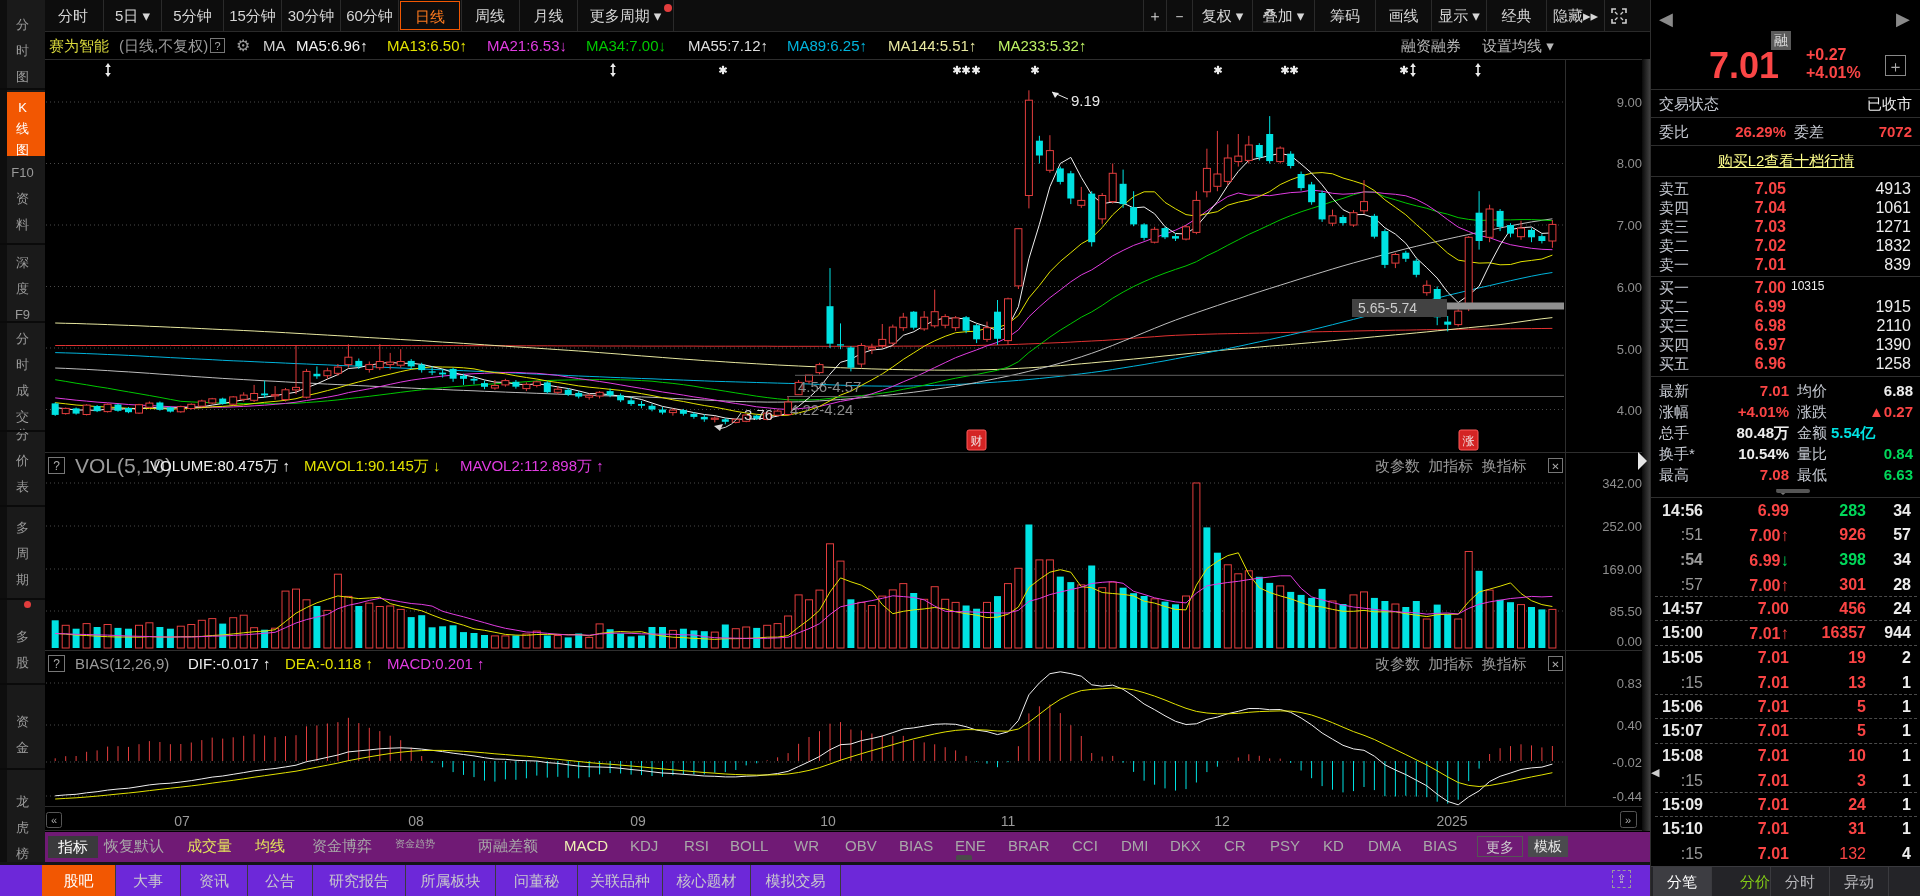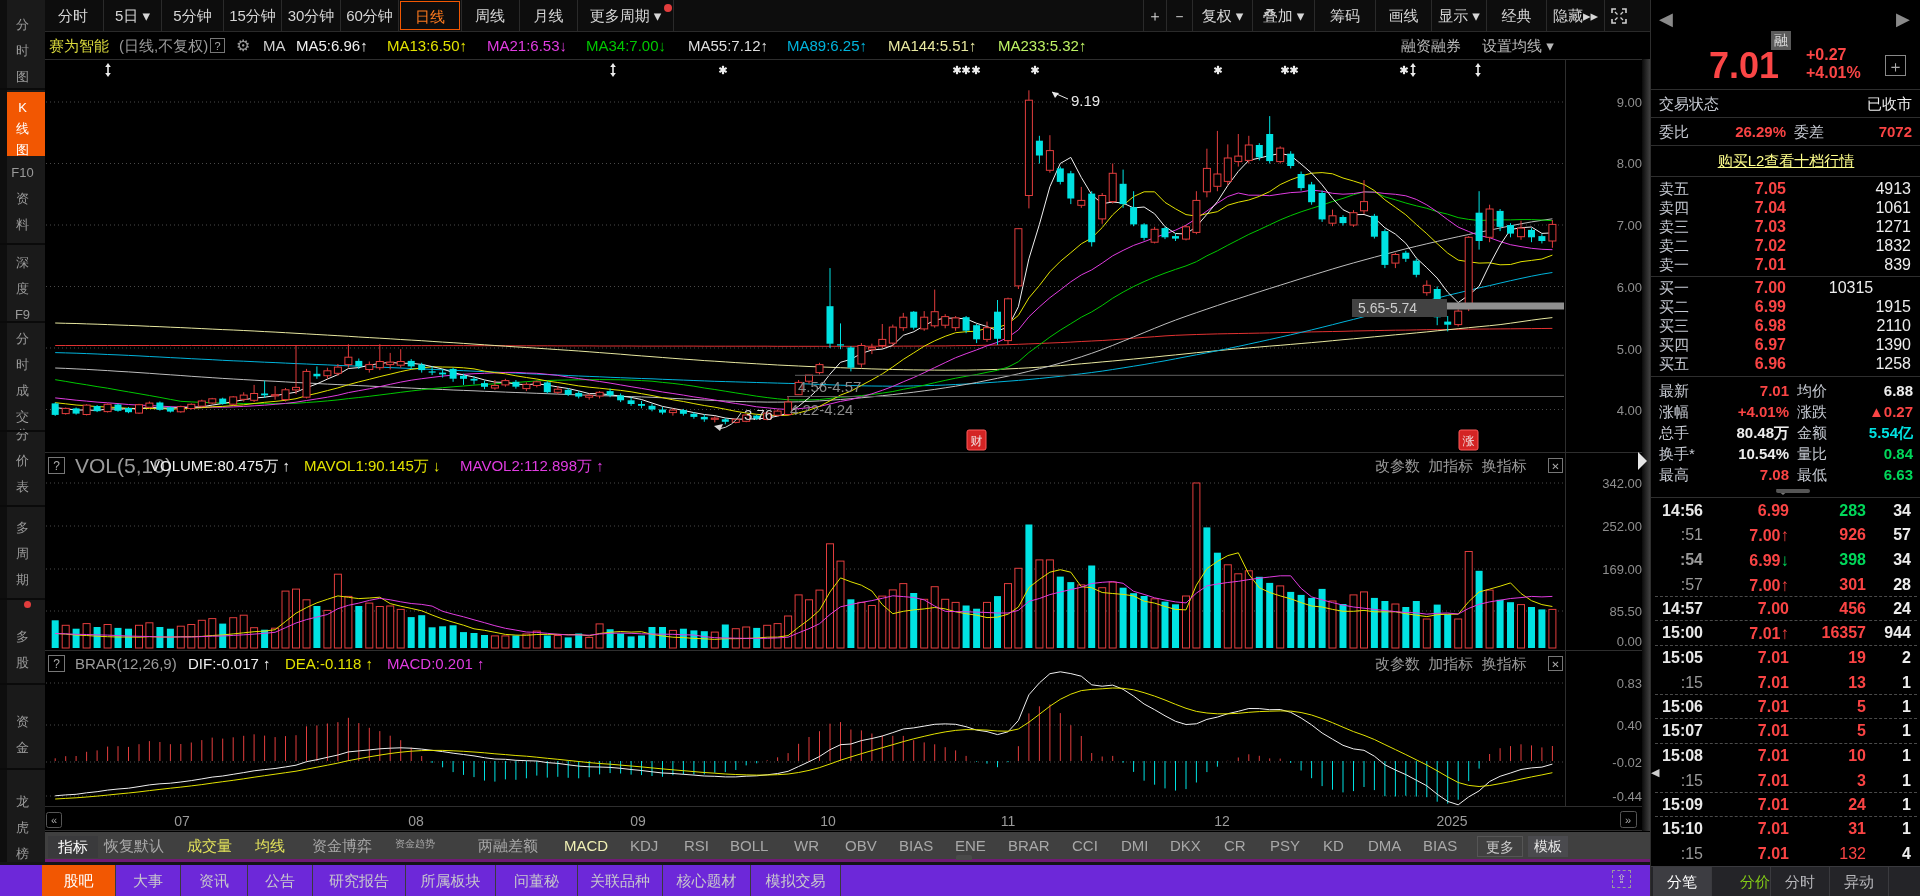--- a/index.html
+++ b/index.html
@@ -812,28 +812,28 @@
     <span class="abs" style="left:3px;top:1px;width:17px;height:17px;border:1px solid #777;color:#aaa;font-size:12px;line-height:17px;text-align:center">?</span>
     <span class="abs" style="left:30px;color:#9a9a9a;font-size:21px">VOL(5,10)</span>
     <span class="abs" style="left:105px;color:#f0f0f0;font-size:15px">VOLUME:80.475万 <b>↑</b></span>
     <span class="abs" style="left:259px;color:#e2e200;font-size:15px">MAVOL1:90.145万 <b>↓</b></span>
     <span class="abs" style="left:415px;color:#e03ce0;font-size:15px">MAVOL2:112.898万 <b>↑</b></span>
     <span class="abs" style="left:1330px;color:#9a9a9a">改参数&nbsp;&nbsp;加指标&nbsp;&nbsp;换指标</span>
     <span class="abs" style="left:1503px;top:2px;width:15px;height:15px;border:1px solid #777;color:#aaa;font-size:10px;line-height:15px;text-align:center">✕</span>
   </div>
 <div class="abs" style="left:45px;top:654px;width:1520px;height:20px;font-size:15px;line-height:20px;white-space:nowrap">
     <span class="abs" style="left:3px;top:1px;width:17px;height:17px;border:1px solid #777;color:#aaa;font-size:12px;line-height:17px;text-align:center">?</span>
-    <span class="abs" style="left:30px;color:#9a9a9a;font-size:15px">BRAR(12,26,9)</span>
+    <span class="abs" style="left:30px;color:#9a9a9a;font-size:15px">BIAS(12,26,9)</span>
     <span class="abs" style="left:143px;color:#f0f0f0;font-size:15px">DIF:-0.017 <b>↑</b></span>
     <span class="abs" style="left:240px;color:#e2e200;font-size:15px">DEA:-0.118 <b>↑</b></span>
     <span class="abs" style="left:342px;color:#e03ce0;font-size:15px">MACD:0.201 <b>↑</b></span>
     <span class="abs" style="left:1330px;color:#9a9a9a">改参数&nbsp;&nbsp;加指标&nbsp;&nbsp;换指标</span>
     <span class="abs" style="left:1503px;top:2px;width:15px;height:15px;border:1px solid #777;color:#aaa;font-size:10px;line-height:15px;text-align:center">✕</span>
   </div>
-<div class="abs" style="left:45px;top:832px;width:1605px;height:30px;background:#404040;border-bottom:3px solid #701a75">
+<div class="abs" style="left:45px;top:832px;width:1605px;height:30px;background:#701a75;border-bottom:1px solid #701a75">
     <div class="abs" style="left:3px;top:4px;width:50px;height:22px;background:#3a3a3c;color:#fff;font-size:15px;text-align:center;line-height:22px">指标</div>
     <span class="abs" style="left:59px;top:5px;color:#a8a8a8;font-size:15px">恢复默认</span>
     <span class="abs" style="left:142px;top:5px;color:#e2e25a;font-size:15px">成交量</span>
     <span class="abs" style="left:210px;top:5px;color:#e2e25a;font-size:15px">均线</span>
     <span class="abs" style="left:267px;top:5px;color:#a8a8a8;font-size:15px">资金博弈</span>
     <span class="abs" style="left:350px;top:5px;color:#a8a8a8;font-size:10px">资金趋势</span>
     <span class="abs" style="left:433px;top:5px;color:#a8a8a8;font-size:15px">两融差额</span>
     <span class="abs" style="left:519px;top:5px;color:#f0f0b4;font-size:15px">MACD</span>
     <span class="abs" style="left:585px;top:5px;color:#a8a8a8;font-size:15px">KDJ</span>
     <span class="abs" style="left:639px;top:5px;color:#a8a8a8;font-size:15px">RSI</span>
@@ -902,21 +902,21 @@
     <div class="abs" style="left:140px;top:218px;width:120px;text-align:right;color:#ededed;font-size:16px">1271</div>
     <div class="abs" style="left:8px;top:237px;color:#c6cad2">卖二</div>
     <div class="abs" style="left:60px;top:237px;width:75px;text-align:right;color:#fa4444;font-weight:bold;font-size:16px">7.02</div>
     <div class="abs" style="left:140px;top:237px;width:120px;text-align:right;color:#ededed;font-size:16px">1832</div>
     <div class="abs" style="left:8px;top:256px;color:#c6cad2">卖一</div>
     <div class="abs" style="left:60px;top:256px;width:75px;text-align:right;color:#fa4444;font-weight:bold;font-size:16px">7.01</div>
     <div class="abs" style="left:140px;top:256px;width:120px;text-align:right;color:#ededed;font-size:16px">839</div>
     <div class="abs" style="left:0;top:276px;width:270px;height:1px;background:#2e2e2e"></div>
     <div class="abs" style="left:8px;top:279px;color:#c6cad2">买一</div>
     <div class="abs" style="left:60px;top:279px;width:75px;text-align:right;color:#fa4444;font-weight:bold;font-size:16px">7.00</div>
-    <div class="abs" style="left:140px;top:279px;width:120px;text-align:center;color:#ededed;font-size:16px">10315</div>
+    <div class="abs" style="left:140px;top:279px;width:120px;text-align:left;color:#ededed;font-size:12px">10315</div>
     <div class="abs" style="left:8px;top:298px;color:#c6cad2">买二</div>
     <div class="abs" style="left:60px;top:298px;width:75px;text-align:right;color:#fa4444;font-weight:bold;font-size:16px">6.99</div>
     <div class="abs" style="left:140px;top:298px;width:120px;text-align:right;color:#ededed;font-size:16px">1915</div>
     <div class="abs" style="left:8px;top:317px;color:#c6cad2">买三</div>
     <div class="abs" style="left:60px;top:317px;width:75px;text-align:right;color:#fa4444;font-weight:bold;font-size:16px">6.98</div>
     <div class="abs" style="left:140px;top:317px;width:120px;text-align:right;color:#ededed;font-size:16px">2110</div>
     <div class="abs" style="left:8px;top:336px;color:#c6cad2">买四</div>
     <div class="abs" style="left:60px;top:336px;width:75px;text-align:right;color:#fa4444;font-weight:bold;font-size:16px">6.97</div>
     <div class="abs" style="left:140px;top:336px;width:120px;text-align:right;color:#ededed;font-size:16px">1390</div>
     <div class="abs" style="left:8px;top:355px;color:#c6cad2">买五</div>
@@ -927,21 +927,21 @@
     <div class="abs" style="left:48px;top:382px;width:90px;text-align:right;font-weight:bold" class2="x"><span class="red" style="font-weight:bold">7.01</span></div>
     <div class="abs" style="left:146px;top:382px;color:#c6cad2">均价</div>
     <div class="abs" style="left:180px;top:382px;width:82px;text-align:right"><span class="wh" style="font-weight:bold">6.88</span></div>
     <div class="abs" style="left:8px;top:403px;color:#c6cad2">涨幅</div>
     <div class="abs" style="left:48px;top:403px;width:90px;text-align:right;font-weight:bold" class2="x"><span class="red" style="font-weight:bold">+4.01%</span></div>
     <div class="abs" style="left:146px;top:403px;color:#c6cad2">涨跌</div>
     <div class="abs" style="left:180px;top:403px;width:82px;text-align:right"><span class="red" style="font-weight:bold">▲0.27</span></div>
     <div class="abs" style="left:8px;top:424px;color:#c6cad2">总手</div>
     <div class="abs" style="left:48px;top:424px;width:90px;text-align:right;font-weight:bold" class2="x"><span class="wh" style="font-weight:bold">80.48万</span></div>
     <div class="abs" style="left:146px;top:424px;color:#c6cad2">金额</div>
-    <div class="abs" style="left:180px;top:424px;width:82px;text-align:right"><span class="cy" style="font-weight:bold">5.54亿</span></div>
+    <div class="abs" style="left:180px;top:424px;width:82px;text-align:left"><span class="cy" style="font-weight:bold">5.54亿</span></div>
     <div class="abs" style="left:8px;top:445px;color:#c6cad2">换手*</div>
     <div class="abs" style="left:48px;top:445px;width:90px;text-align:right;font-weight:bold" class2="x"><span class="wh" style="font-weight:bold">10.54%</span></div>
     <div class="abs" style="left:146px;top:445px;color:#c6cad2">量比</div>
     <div class="abs" style="left:180px;top:445px;width:82px;text-align:right"><span class="grn" style="font-weight:bold">0.84</span></div>
     <div class="abs" style="left:8px;top:466px;color:#c6cad2">最高</div>
     <div class="abs" style="left:48px;top:466px;width:90px;text-align:right;font-weight:bold" class2="x"><span class="red" style="font-weight:bold">7.08</span></div>
     <div class="abs" style="left:146px;top:466px;color:#c6cad2">最低</div>
     <div class="abs" style="left:180px;top:466px;width:82px;text-align:right"><span class="grn" style="font-weight:bold">6.63</span></div>
     <div class="abs" style="left:125px;top:489px;width:0;height:0;border-left:7px solid transparent;border-right:7px solid transparent;border-top:6px solid #777"></div>
     <div class="abs" style="left:0;top:497px;width:270px;height:1px;background:#2e2e2e"></div>

